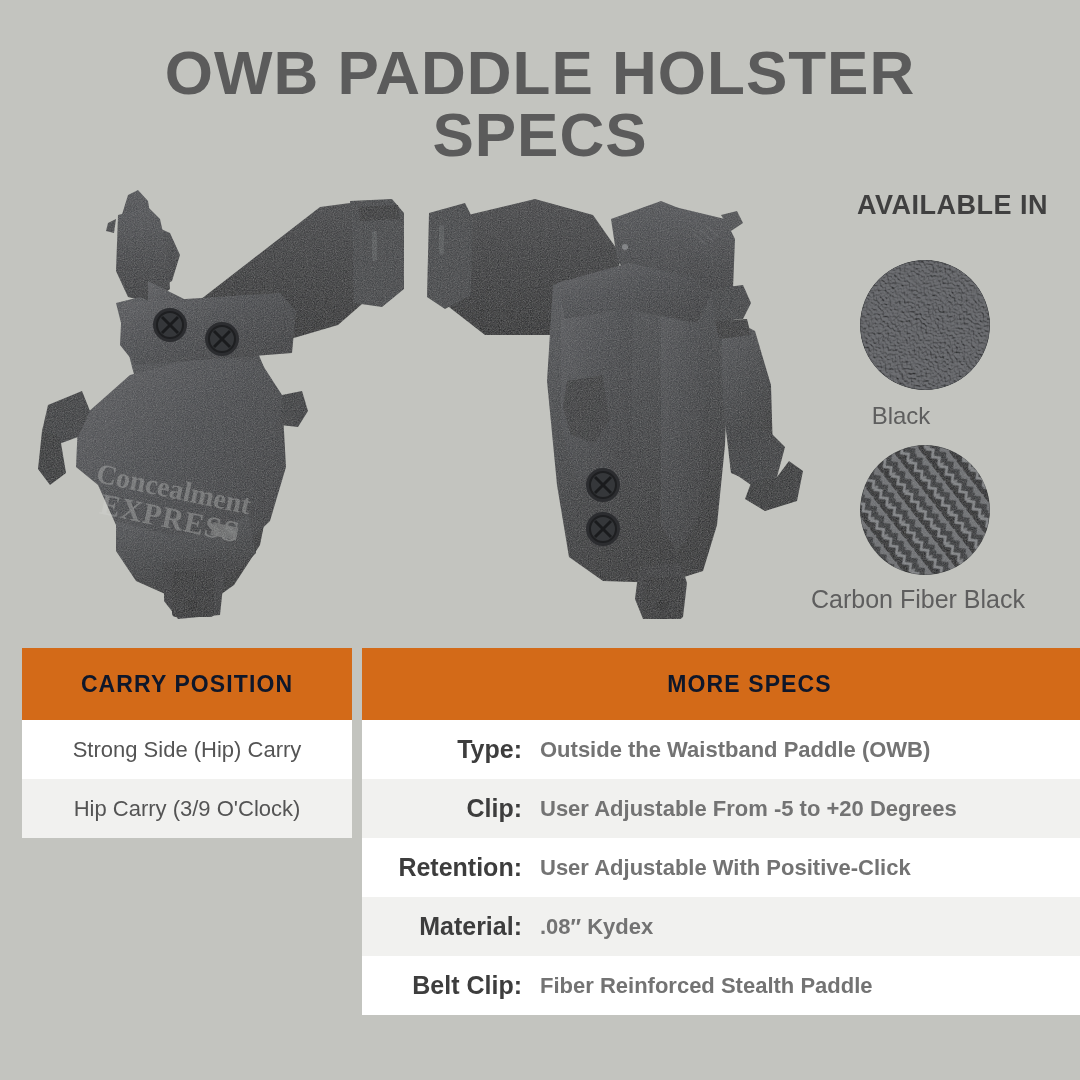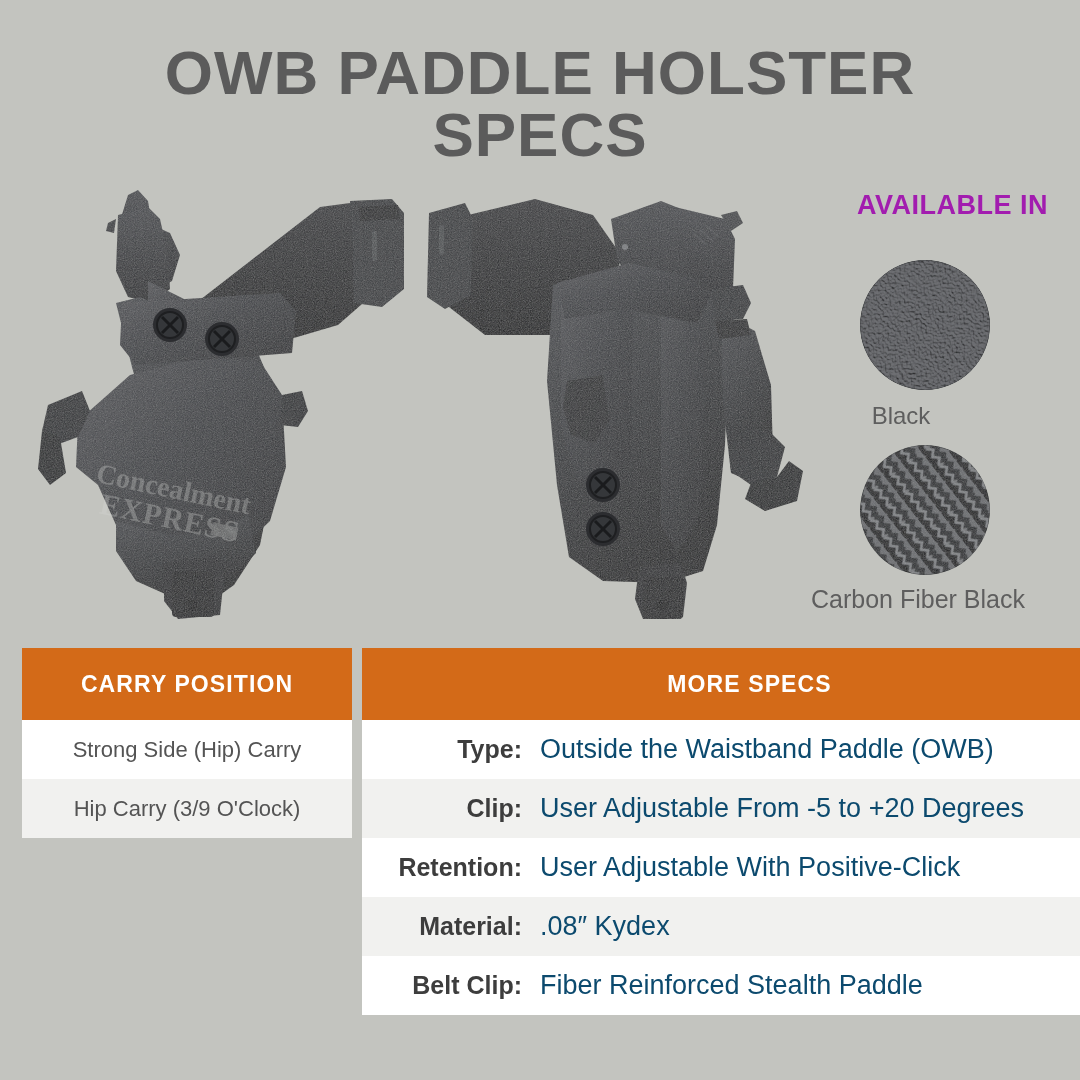--- a/index.html
+++ b/index.html
@@ -26,39 +26,39 @@
   .photo-area{ position:absolute; left:0; top:185px; width:800px; height:440px; }
 
   .holster{ position:absolute; }
 
   
   .avail-panel{ position:absolute; left:760px; top:190px; width:310px; height:430px; }
   .avail-title{
     position:absolute; right:22px; top:0; width:270px;
     text-align:right;
     font-size:27px; font-weight:700; letter-spacing:.5px;
-    color:#a21caf;
+    color:#404040;
   }
   .swatch{
     position:absolute; width:130px; height:130px; border-radius:50%;
     overflow:hidden;
   }
   .swatch-black{ left:100px; top:70px; }
   .swatch-cf{ left:100px; top:255px; }
   .swatch-label{
     position:absolute; width:310px; left:-14px; text-align:center;
     font-size:24px; font-weight:400; color:#5e5e5e;
   }
   .label-black{ top:212px; }
   .label-cf{ top:395px; width:300px; left:8px; font-size:25px; }
 
   
   .tbl{ position:absolute; }
   .tbl-head{
-    background:#d36a18; color:#ffffff;
+    background:#d36a18; color:#0f172a;
     font-size:23px; font-weight:700; letter-spacing:1.1px;
     display:flex; align-items:center; justify-content:center;
   }
   .row{ display:flex; align-items:center; }
   .row-white{ background:#ffffff; }
   .row-gray{ background:#f1f1ef; }
 
   
   .carry-tbl{ left:22px; top:648px; width:330px; }
   .carry-tbl .tbl-head{ height:72px; }
@@ -67,21 +67,21 @@
 
   
   .specs-tbl{ left:362px; top:648px; width:775px; }
   .specs-tbl .tbl-head{ height:72px; }
   .specs-tbl .row{ height:59px; }
   .spec-label{
     width:168px; text-align:right; padding-right:8px;
     font-size:25px; font-weight:700; color:#3d3d3d;
   }
   .spec-value{
-    font-size:27px; color:#0c4a6e; font-weight:400; padding-left:10px;
+    font-size:22px; color:#737373; font-weight:700; padding-left:10px;
   }
 </style>
 </head>
 <body>
 
 <div id="root">
 
   <div class="title-block">
     <div class="title-line">OWB PADDLE HOLSTER</div>
     <div class="title-line">SPECS</div>

